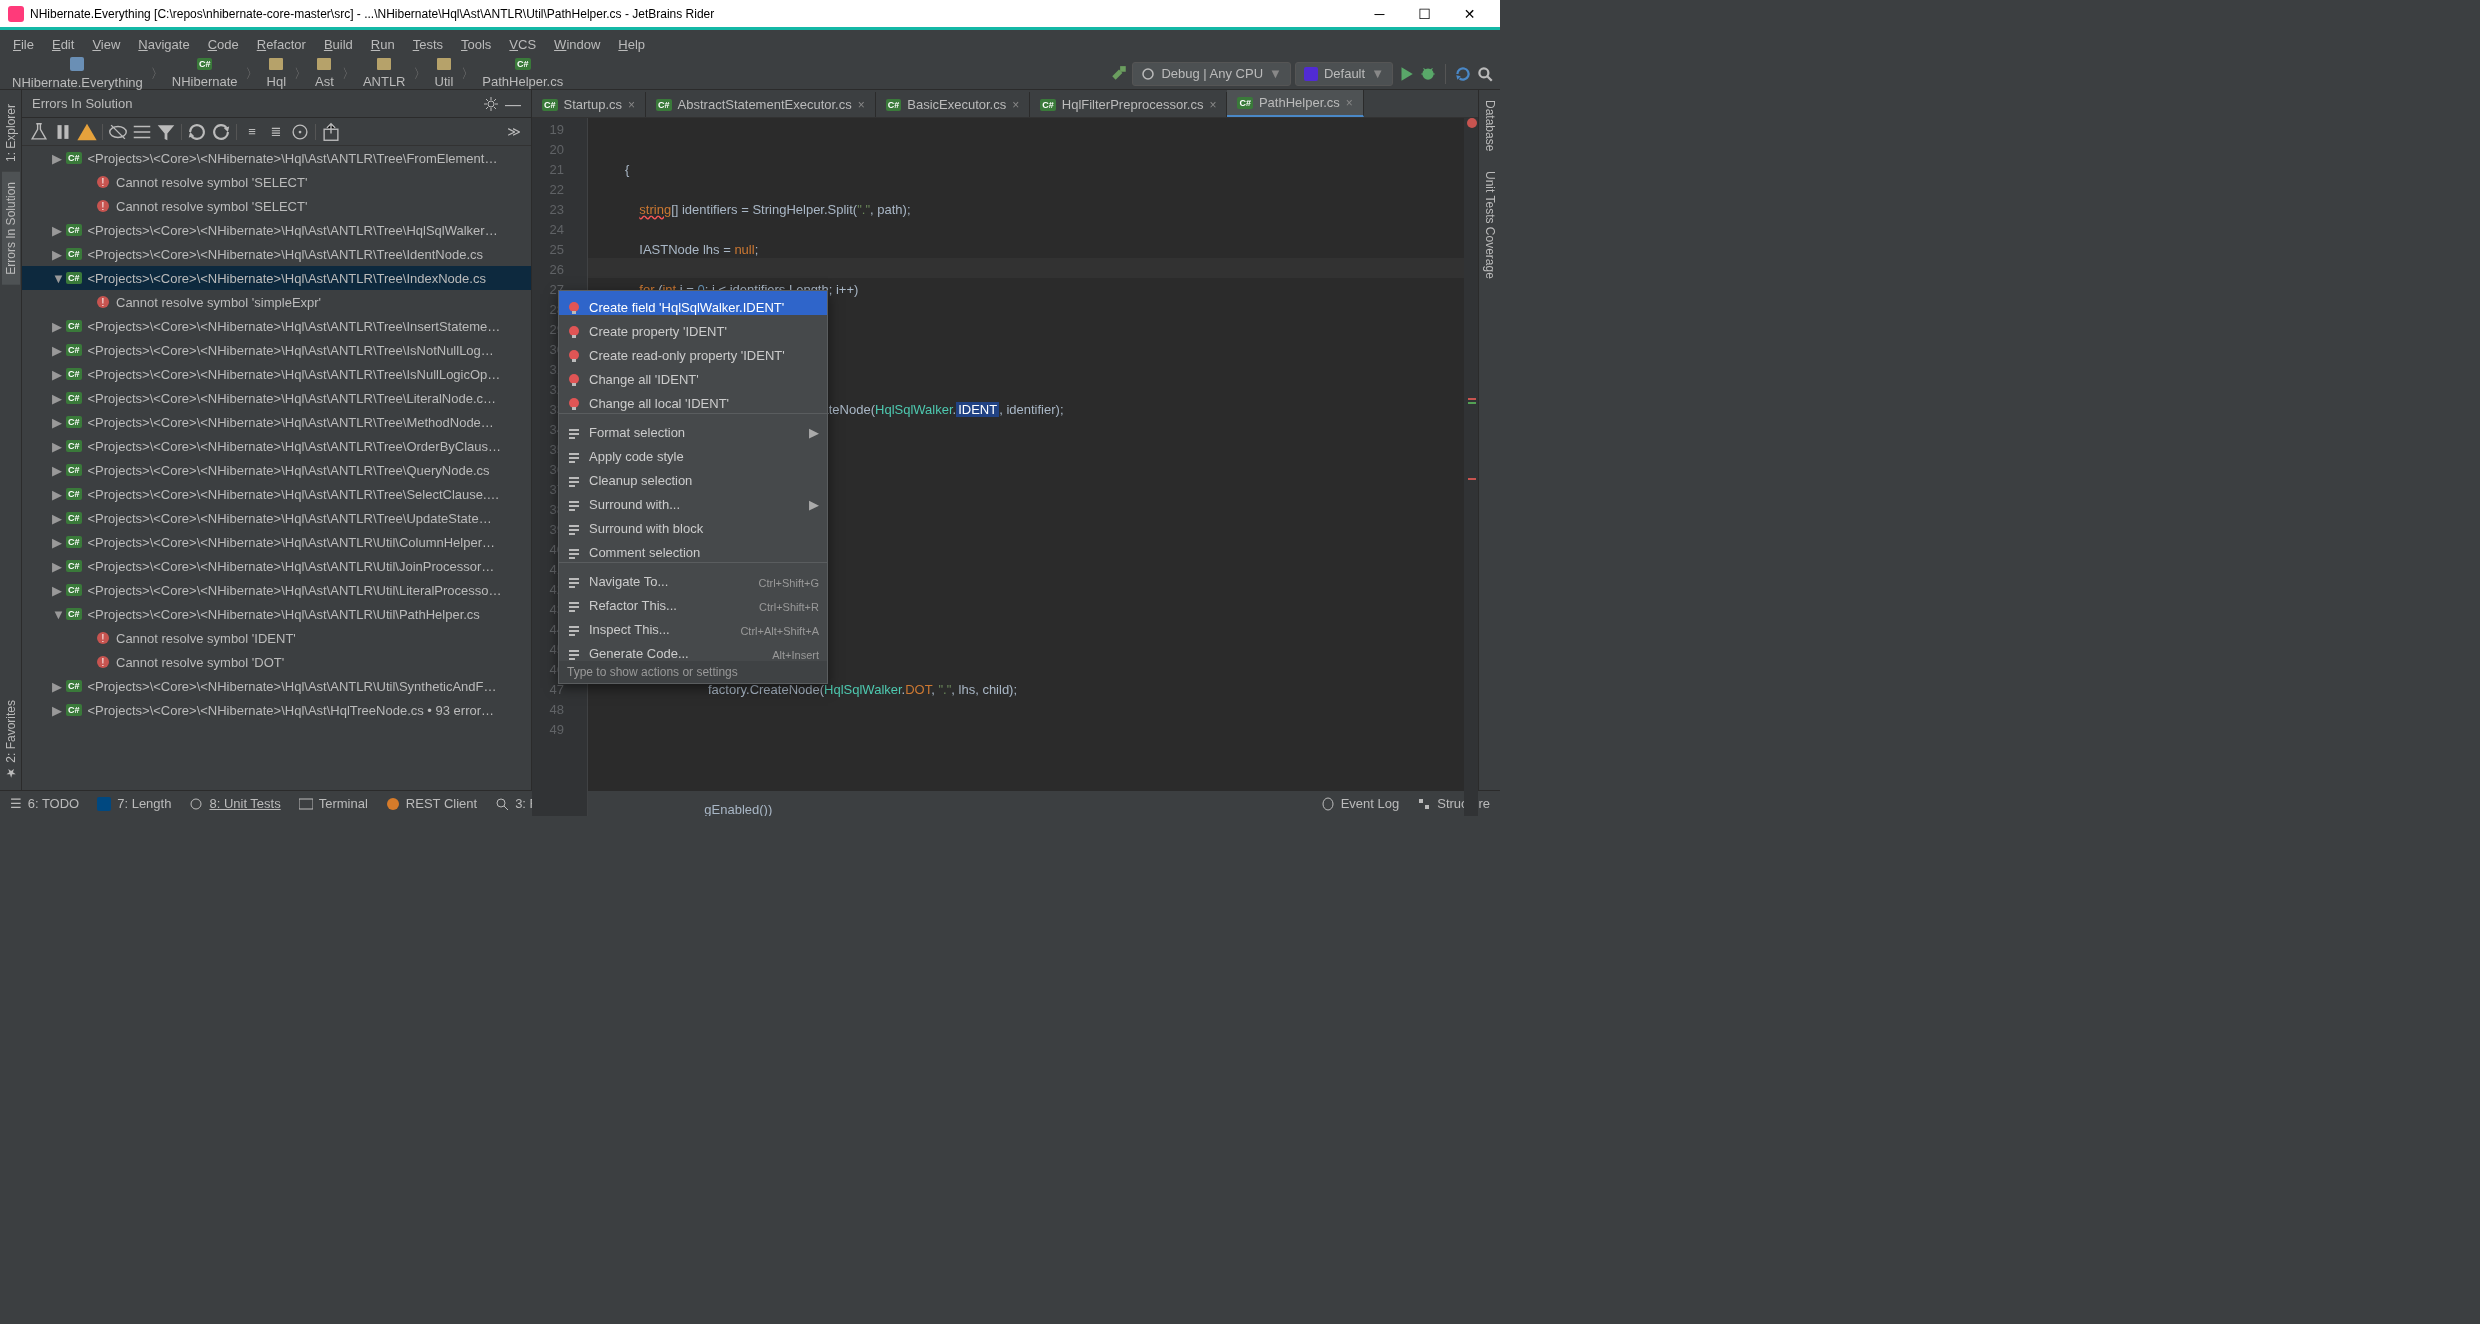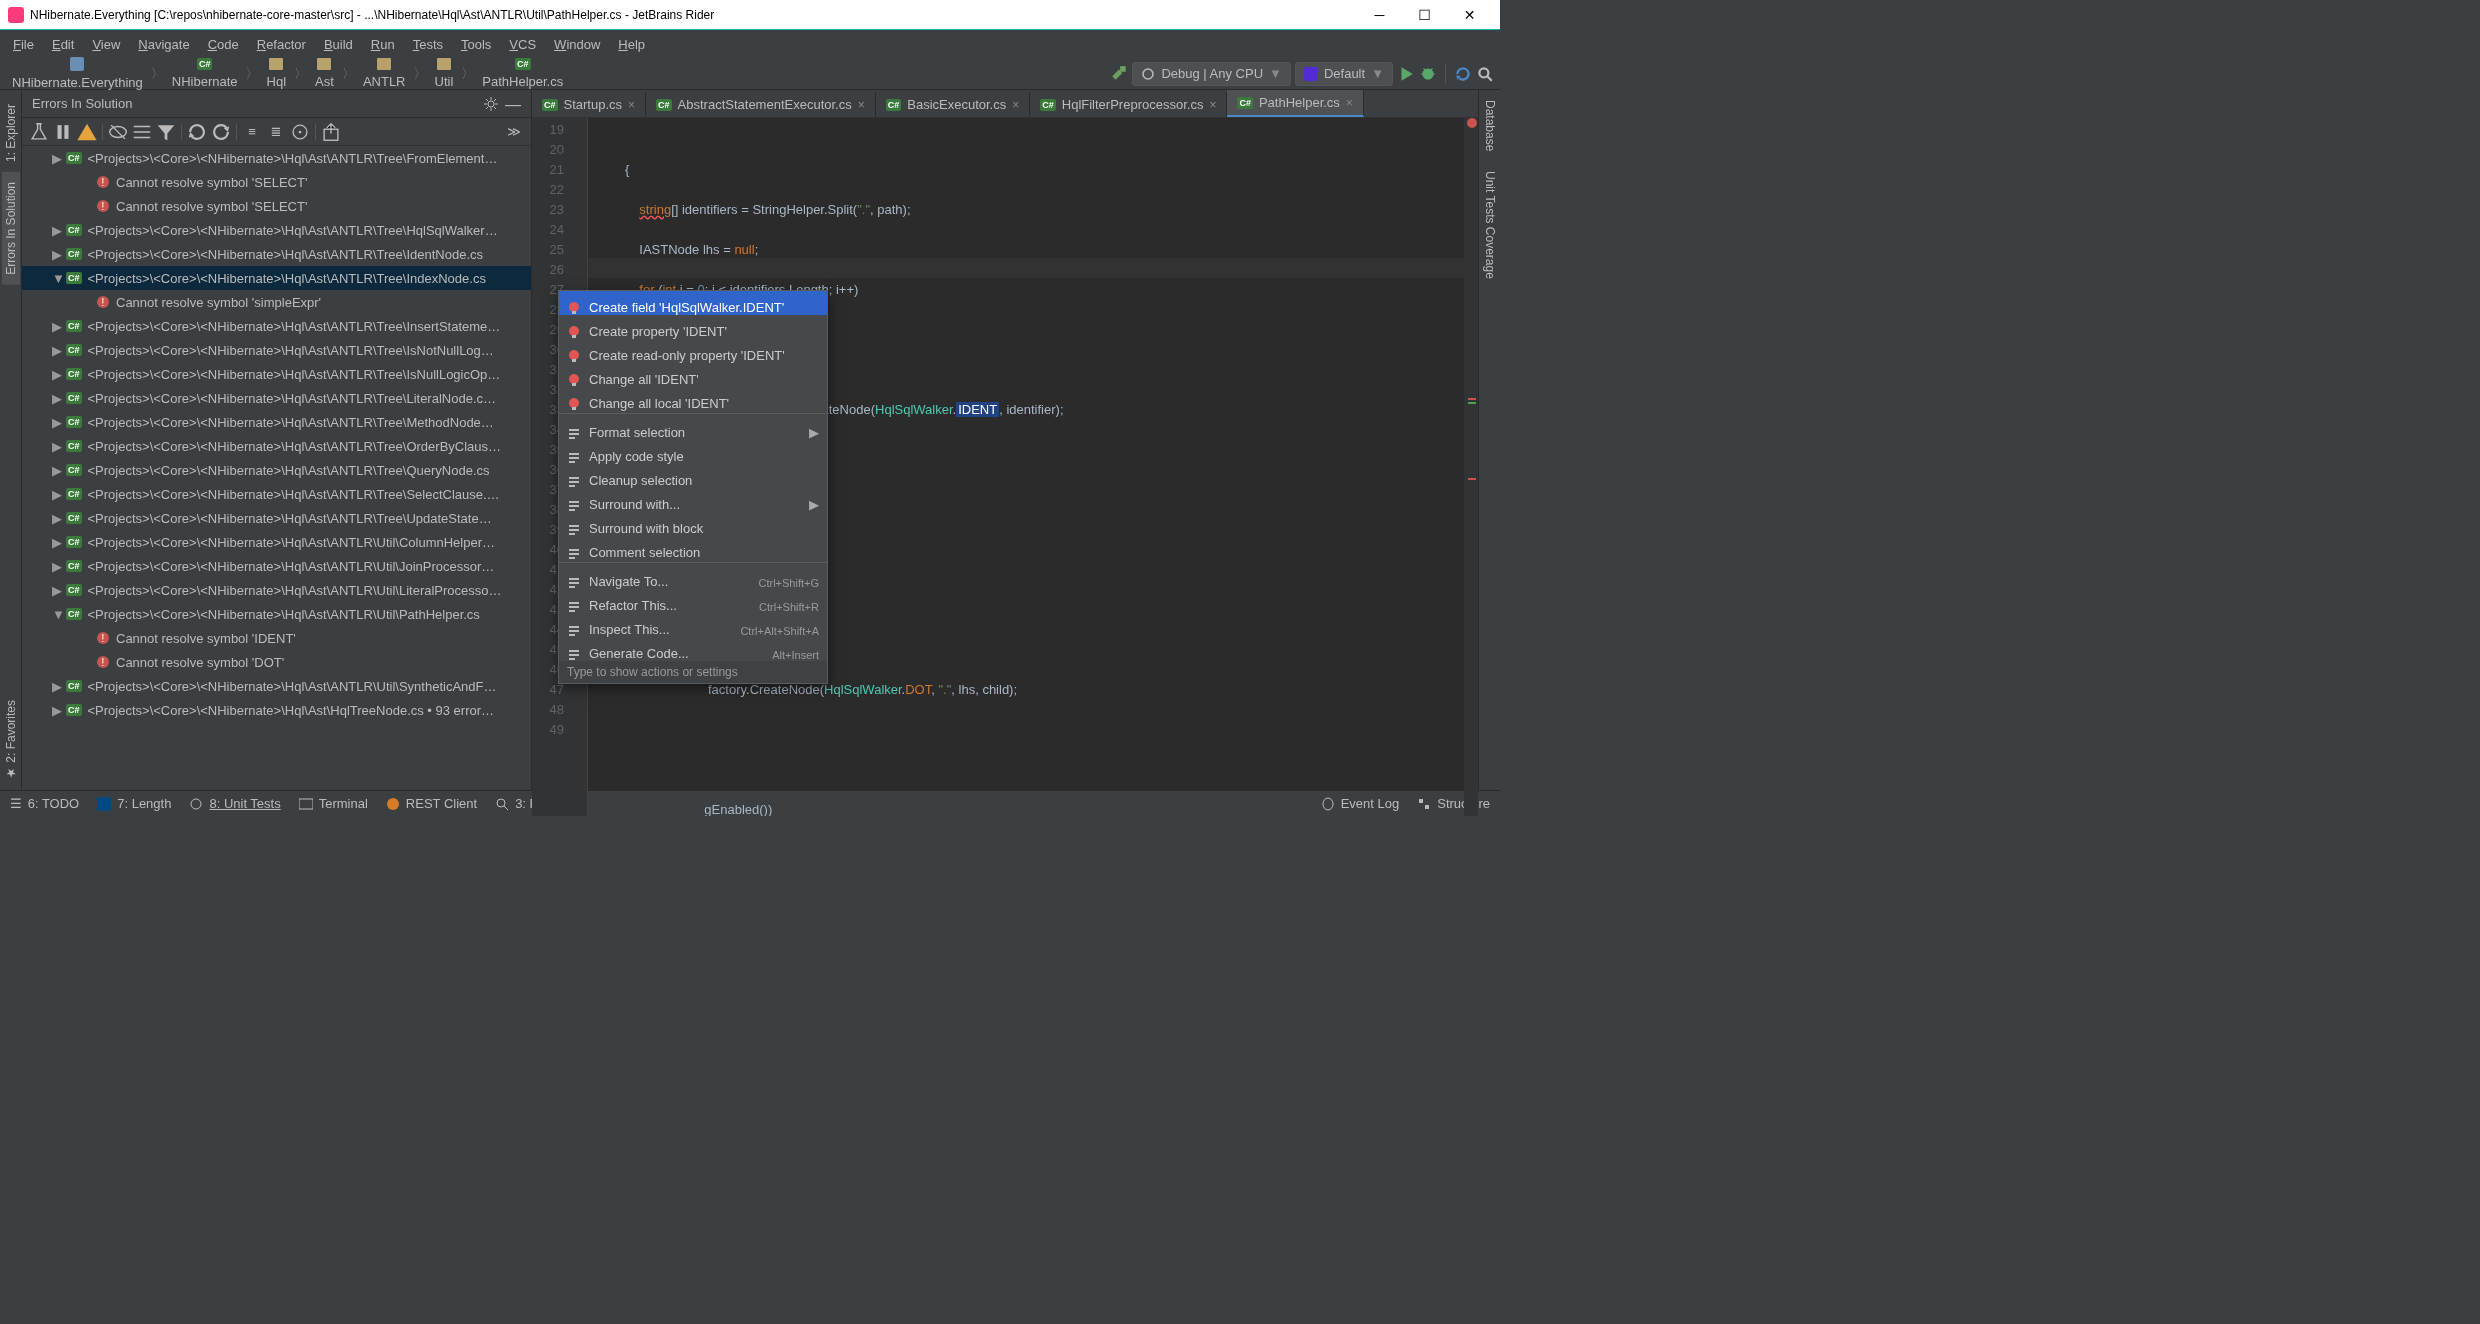--- a/index.html
+++ b/index.html
@@ -1,19 +1,19 @@
 <!DOCTYPE html>
 <html><head>
 <meta charset="utf-8">
 <style>
 * { margin:0; padding:0; box-sizing:border-box; font-family:"Segoe UI",Arial,sans-serif; }
 body { background:#3c3f41; color:#bbbbbb; font-size:13px; overflow:hidden; width:1500px; height:816px; position:relative; }
 
 
-.titlebar { height:30px; background:#ffffff; color:#000; display:flex; align-items:center; padding:0 8px; border-bottom:1px solid #14b8a6; }
+.titlebar { height:30px; background:#ffffff; color:#000; display:flex; align-items:center; padding:0 8px; border-bottom:3px solid #14b8a6; }
 .titlebar .logo { width:16px; height:16px; margin-right:6px; background:#ff3a7a; border-radius:3px; position:relative; }
 .titlebar .title { flex:1; font-size:12px; }
 .titlebar .wbtn { width:45px; height:28px; display:flex; align-items:center; justify-content:center; font-size:14px; }
 
 
 .menubar { height:28px; background:#3c3f41; display:flex; align-items:center; padding:0 4px; }
 .menubar span { padding:4px 9px; color:#bbbbbb; font-size:13px; }
 .menubar span u { text-decoration:underline; }
 
 

